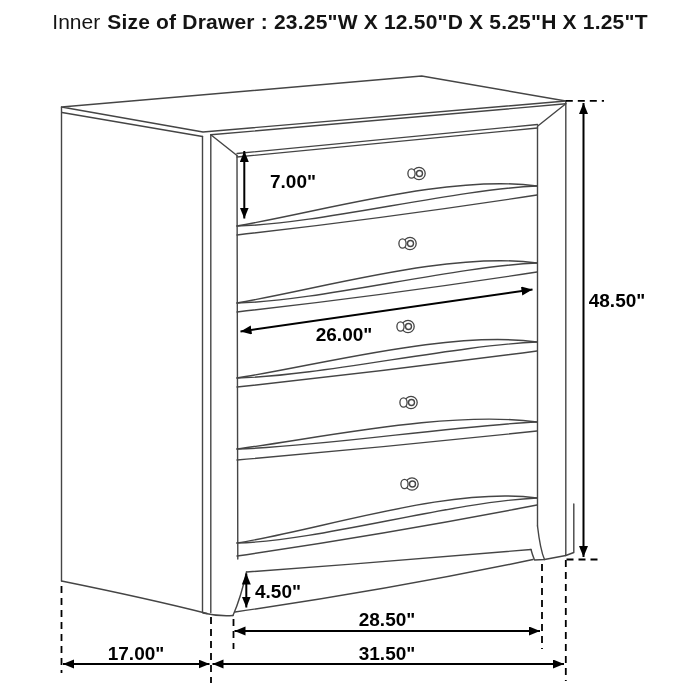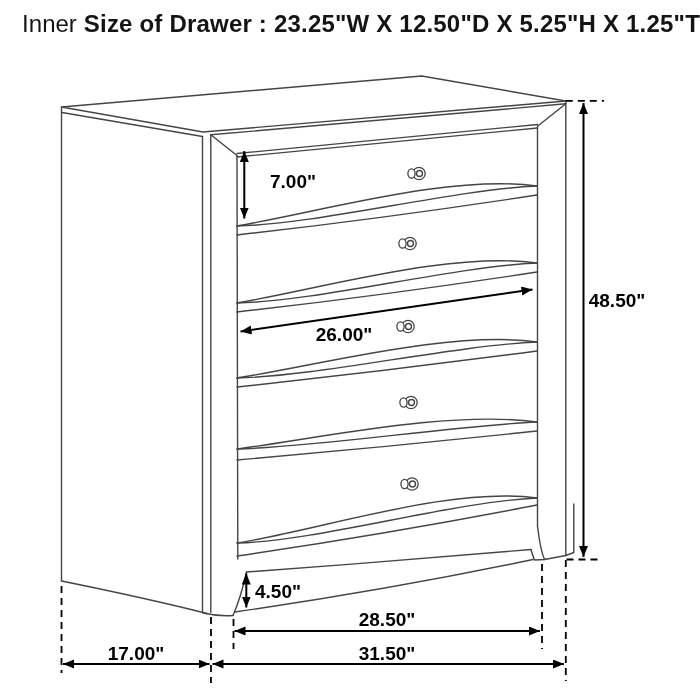--- a/index.html
+++ b/index.html
@@ -4,21 +4,21 @@
 <style>
   :root{
     --line:#454545;
     --dim:#000000;
     --bg:#ffffff;
   }
   html,body{margin:0;padding:0;background:var(--bg);width:700px;height:700px;overflow:hidden;}
   .stage{position:relative;width:700px;height:700px;font-family:"Liberation Sans",sans-serif;}
   .title{
     position:absolute;top:10px;left:0;width:100%;
-    text-align:right;font-size:24px;color:#141414;white-space:nowrap;
+    text-align:center;font-size:21px;color:#141414;white-space:nowrap;
   }
   .title .t-prefix{font-weight:500;margin-right:7px;}
   .title .t-rest{font-weight:700;letter-spacing:0.2px;}
   svg{position:absolute;top:0;left:0;}
   .lw{stroke:var(--line);stroke-width:1.4;fill:none;stroke-linecap:round;stroke-linejoin:round;}
   .lwfill{stroke:var(--line);stroke-width:1.3;fill:#ffffff;}
   .dim{stroke:var(--dim);stroke-width:2;fill:none;}
   .dash{stroke:var(--dim);stroke-width:1.8;fill:none;stroke-dasharray:7 5;}
   .dimfill{fill:var(--dim);stroke:none;}
   .dimtext{

